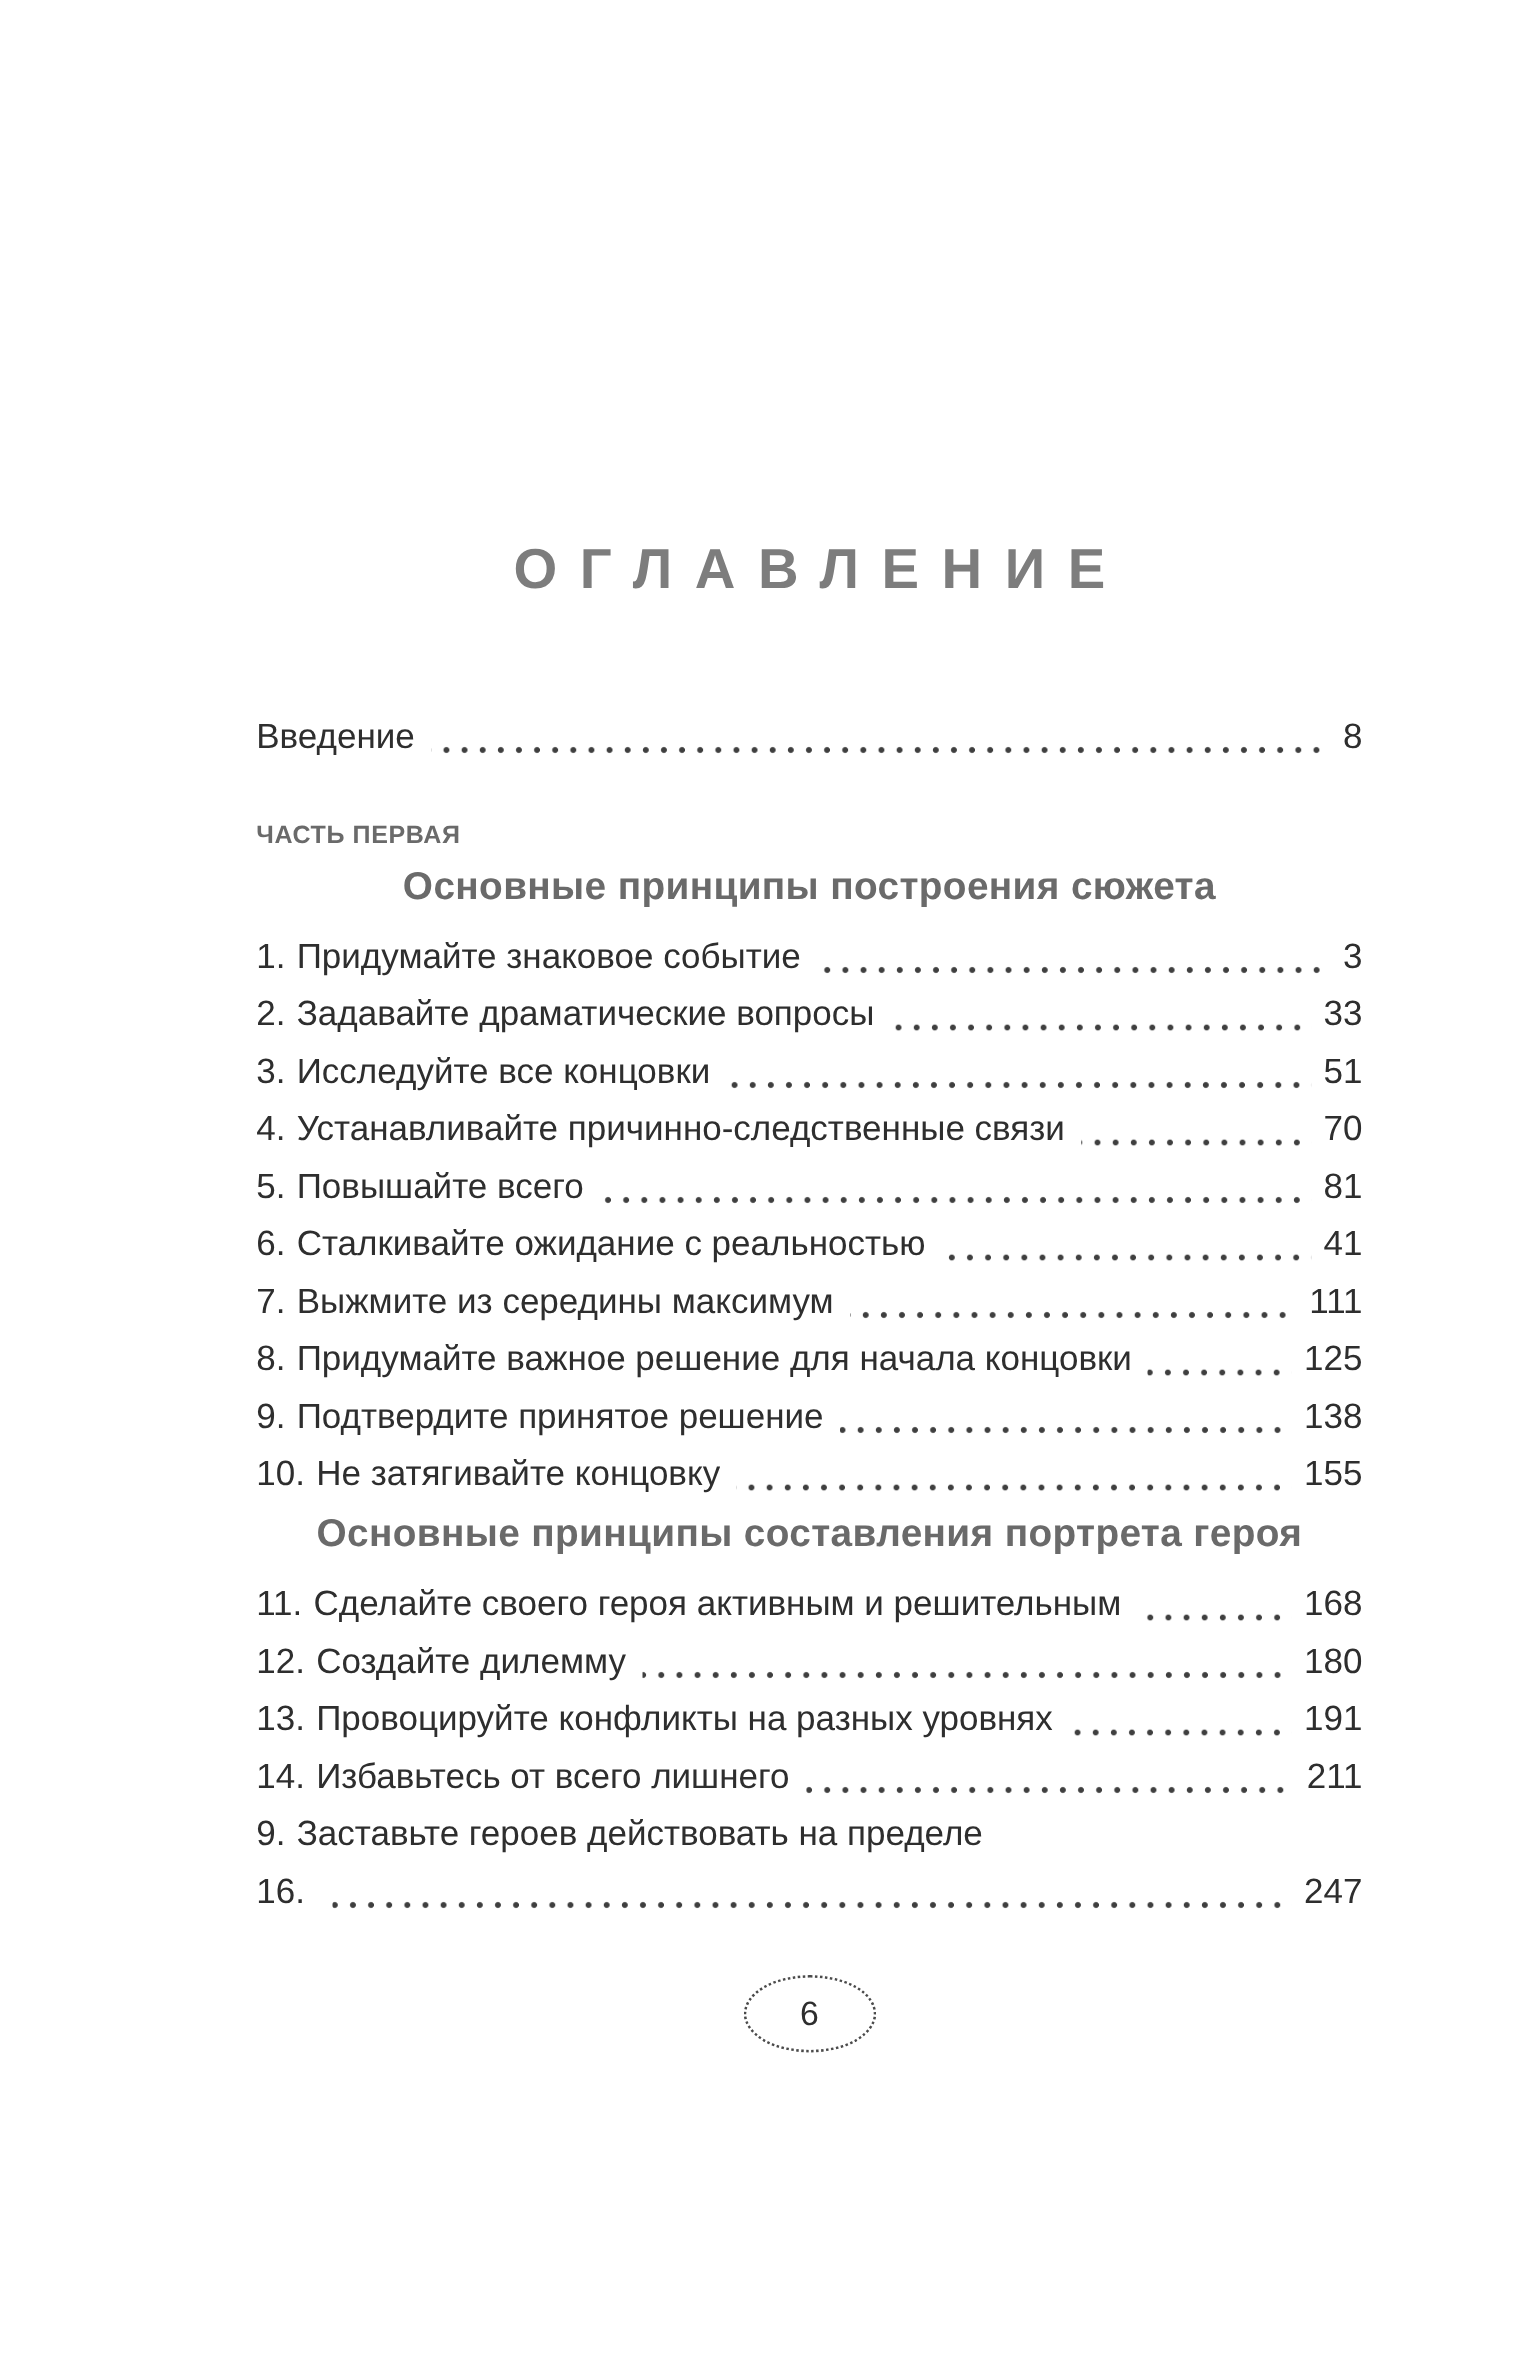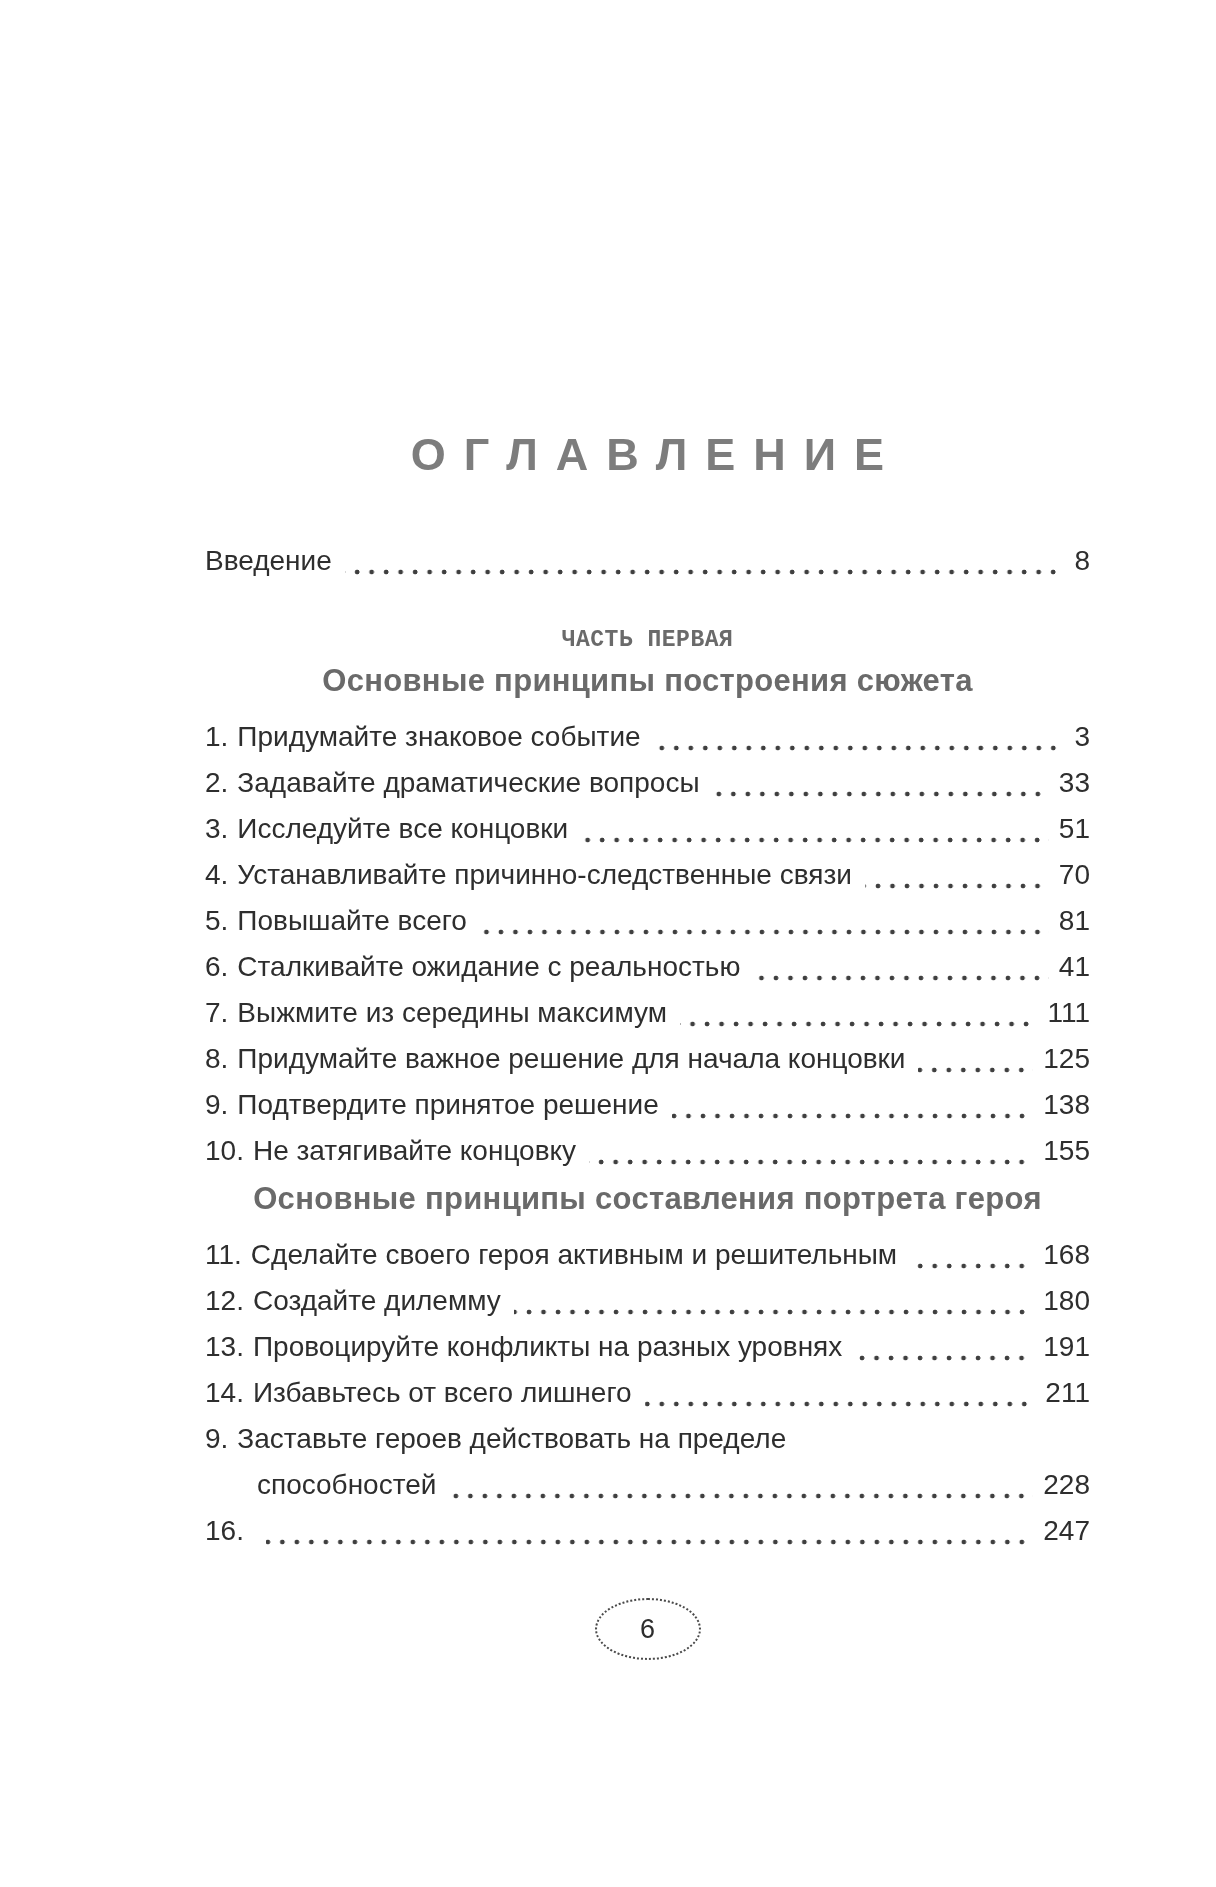--- a/index.html
+++ b/index.html
@@ -28,45 +28,44 @@
   }
   .entry {
     display: flex;
     align-items: baseline;
     font-size: 28px;
     line-height: 46px;
     height: 46px;
     color: var(--text-color, #2e2e2e);
     white-space: nowrap;
   }
-  .entry.intro { margin-top: 58px; align-items: center; }
+  .entry.intro { margin-top: 86px; align-items: center; }
   .num { margin-right: 9px; flex: 0 0 auto; }
   .lbl { flex: 0 1 auto; overflow: hidden; }
   .cont .lbl { margin-left: 52px; }
   .dots {
     flex: 1 1 auto;
     min-width: 14px;
     align-self: flex-end;
     height: 6px;
     margin: 0 10px 9px 13px;
     background-image: radial-gradient(circle at 3px 3px, var(--dots-color, #3f3f3f) 2px, rgba(0,0,0,0) 2.7px);
     background-size: 14.5px 6px;
     background-repeat: repeat-x;
     background-position: right bottom;
   }
   .pg { flex: 0 0 auto; text-align: right; }
   .part-heading {
     margin: 40px 0 0 0;
-    font-size: 23px;
+    font-size: 20px;
     line-height: 32px;
     font-weight: bold;
     letter-spacing: 0.5px;
-    text-align: center;
+    text-align: left;
     color: var(--heading-color, #6a6a6a);
-    font-family: Liberation Mono, monospace;
   }
   .part-subheading {
     margin: 5px 0 0 0;
     font-size: 31px;
     line-height: 40px;
     font-weight: bold;
     letter-spacing: 0.3px;
     text-align: center;
     color: var(--heading-color, #6a6a6a);
   }
@@ -197,26 +196,20 @@
     <span class="num">14.</span>
     <span class="lbl">Избавьтесь от всего лишнего</span>
     <span class="dots"></span>
     <span class="pg">211</span>
   </div>
           <div class="entry">
     <span class="num">9.</span>
     <span class="lbl">Заставьте героев действовать на пределе</span>
 
   </div>
-          <div class="entry cont">
-
-    <span class="lbl">способностей</span>
-    <span class="dots"></span>
-    <span class="pg">228</span>
-  </div>
           <div class="entry">
     <span class="num">16.</span>
     <span class="dots"></span>
     <span class="pg">247</span>
   </div>
         </div>
     </section>
 
     <div class="footer">
       <div class="oval">

